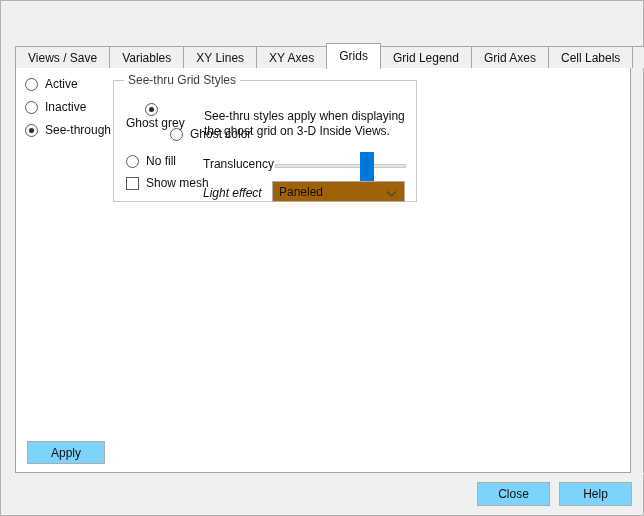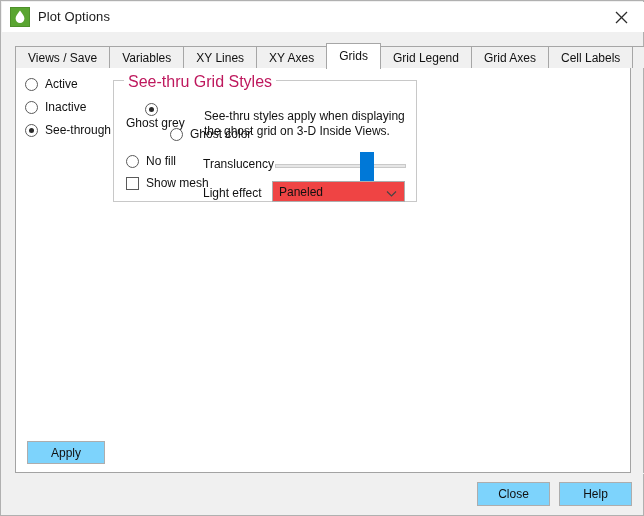--- a/index.html
+++ b/index.html
@@ -146,22 +146,22 @@
     width: 304px;
     height: 122px;
     border: 1px solid #c8c8c8;
     box-sizing: border-box;
   }
   .group-title {
     position: absolute;
     left: 10px; top: -8px;
     background: #ffffff;
     padding: 0 4px;
-    font-size: 16px;
-    color: #be185d;
+    font-size: 12px;
+    color: #404040;
   }
   .desc-text {
     position: absolute;
     left: 90px; top: 28px;
     width: 208px;
     font-size: 12px;
     line-height: 15px;
     color: #111111;
   }
   
@@ -184,26 +184,27 @@
     left: 84px; top: -13px;
     width: 14px; height: 29px;
     background: #0078d7;
   }
   
   .dd-label {
     position: absolute;
     left: 89px; top: 105px;
     font-size: 12px;
     color: #111111;
+    font-style: italic;
   }
   .dropdown {
     position: absolute;
     left: 158px; top: 100px;
     width: 133px; height: 21px;
-    background: #ef4444;
+    background: #a16207;
     border: 1px solid #adadad;
     box-sizing: border-box;
     display: flex;
     align-items: center;
   }
   .dd-value {
     padding-left: 6px;
     font-size: 12px;
     color: #111111;
   }
@@ -245,34 +246,20 @@
     left: 1px; top: 472px;
     width: 642px; height: 1px;
     background: #f0f0f0;
   }
 </style>
 </head>
 <body>
 
 <div class="window">
 
-  <div class="titlebar">
-    <div class="app-icon">
-      <svg width="18" height="18" viewBox="0 0 18 18">
-        <path d="M9 2.5 C11.6 6 13.4 8.2 13.4 10.5 C13.4 13.2 11.4 15 9 15 C6.6 15 4.6 13.2 4.6 10.5 C4.6 8.2 6.4 6 9 2.5 Z" fill="#ffffff"></path>
-      </svg>
-    </div>
-    <div class="title-text">Plot Options</div>
-    <div class="close-btn">
-      <svg width="13" height="13" viewBox="0 0 13 13">
-        <line x1="1" y1="1" x2="12" y2="12" stroke="#2b2b2b" stroke-width="1.2"></line>
-        <line x1="12" y1="1" x2="1" y2="12" stroke="#2b2b2b" stroke-width="1.2"></line>
-      </svg>
-    </div>
-  </div>
 
   <div class="tabstrip">
     <div class="tab">Views / Save</div>
     <div class="tab">Variables</div>
     <div class="tab">XY Lines</div>
     <div class="tab">XY Axes</div>
     <div class="tab selected">Grids</div>
     <div class="tab">Grid Legend</div>
     <div class="tab">Grid Axes</div>
     <div class="tab">Cell Labels</div>

